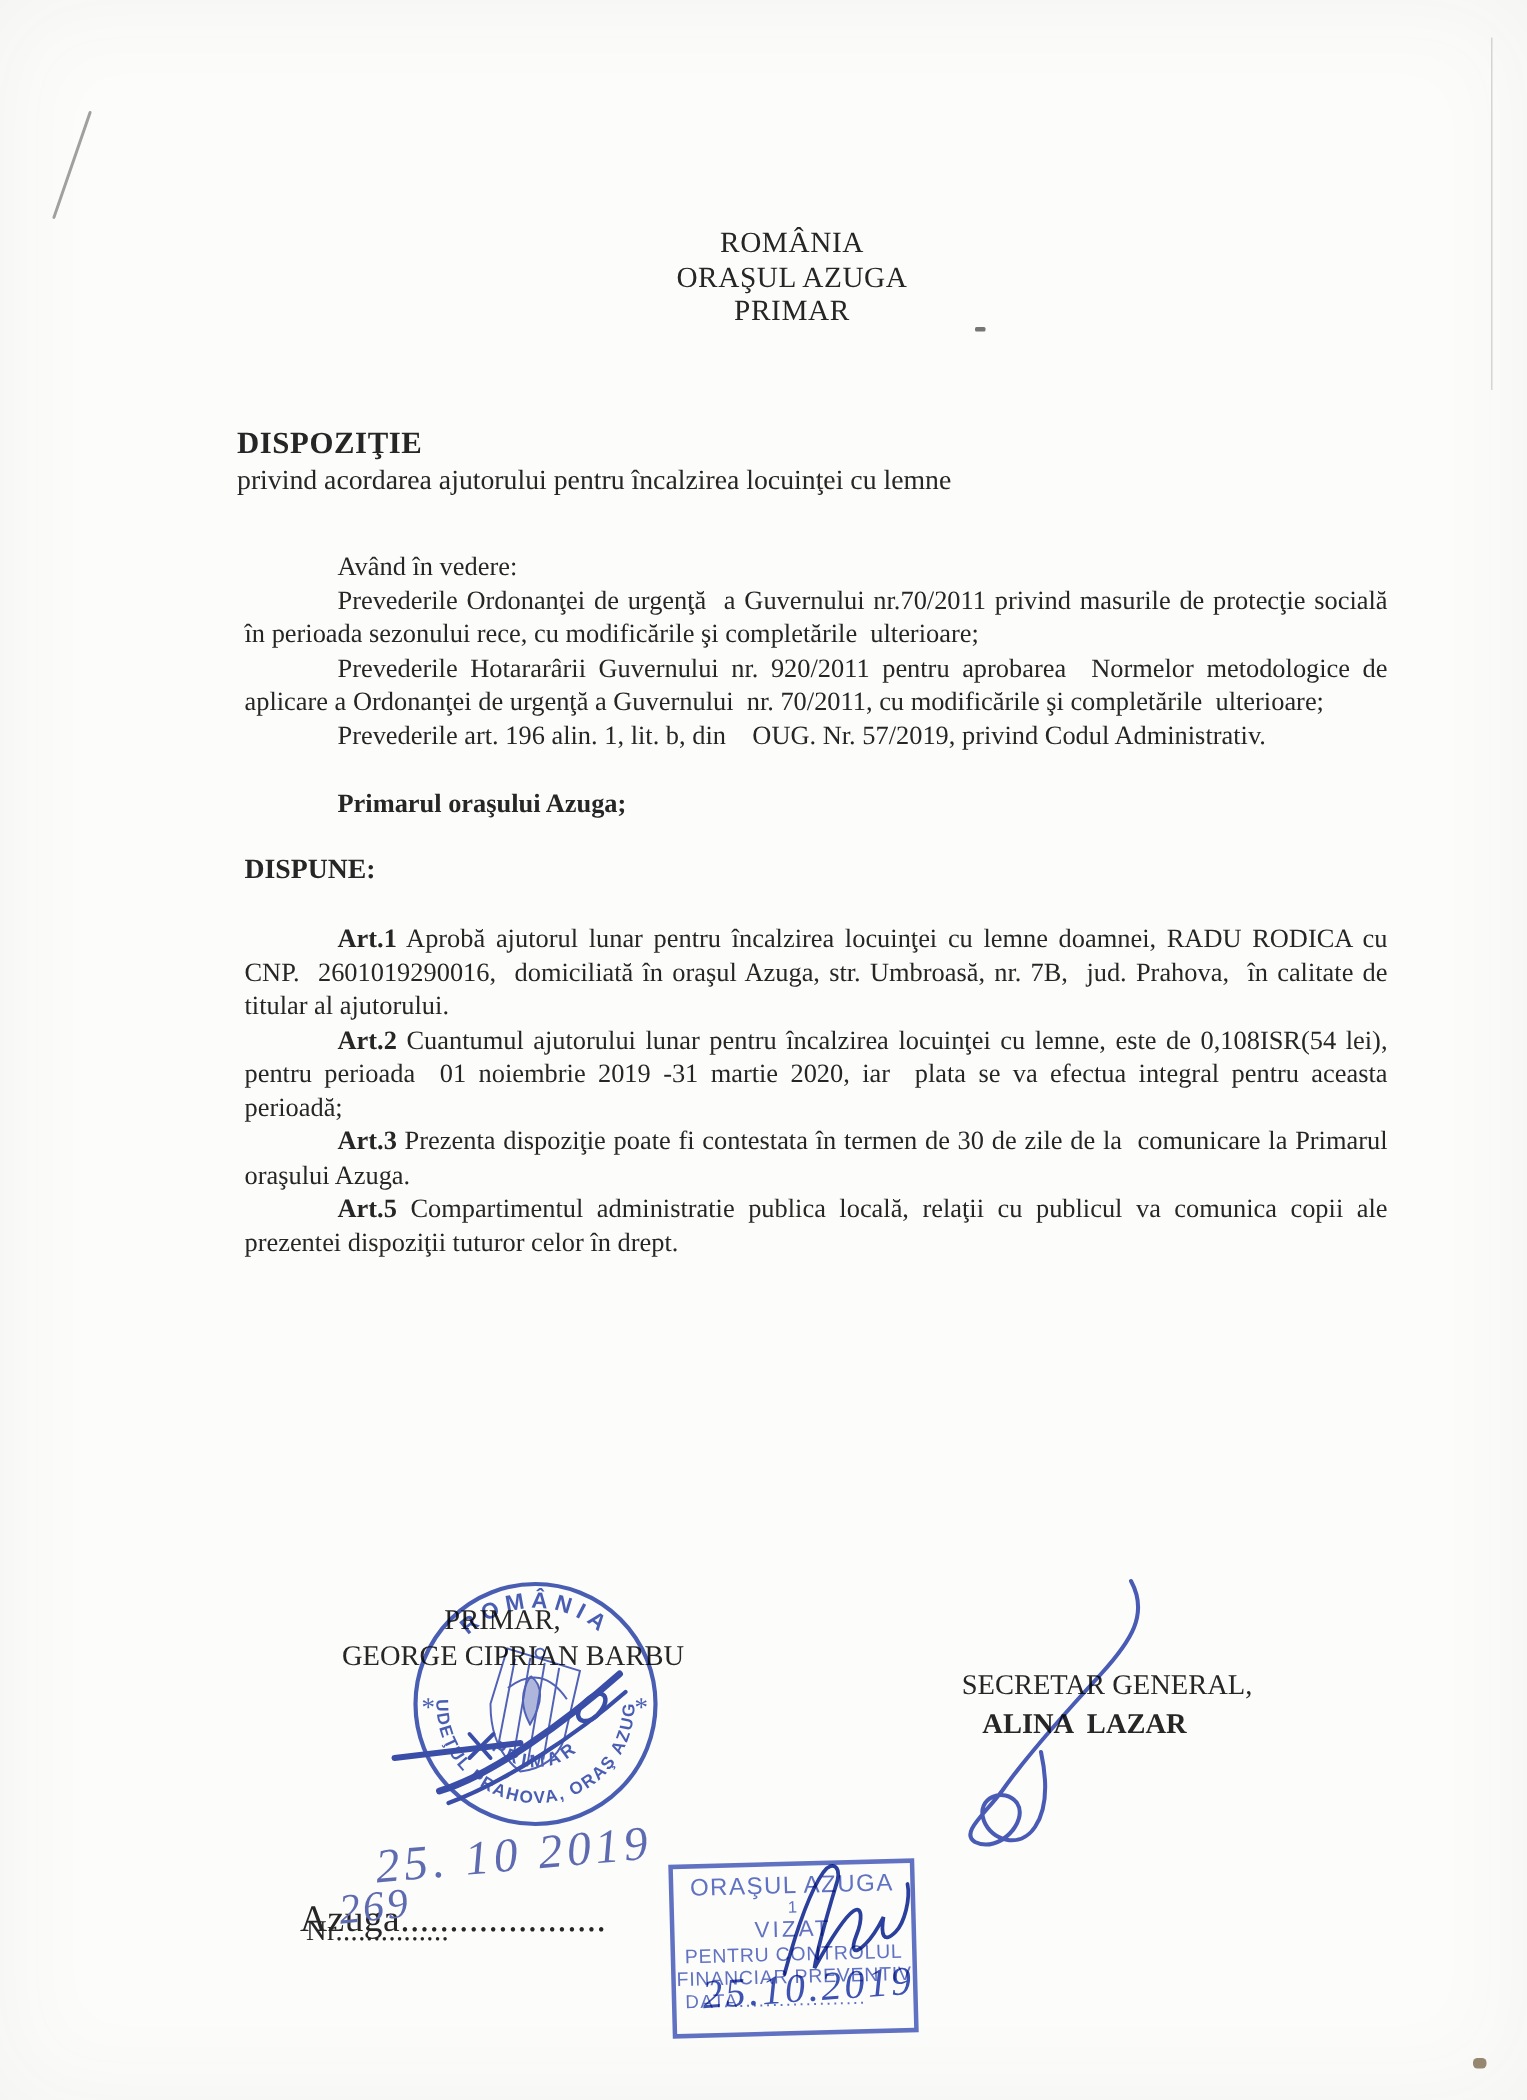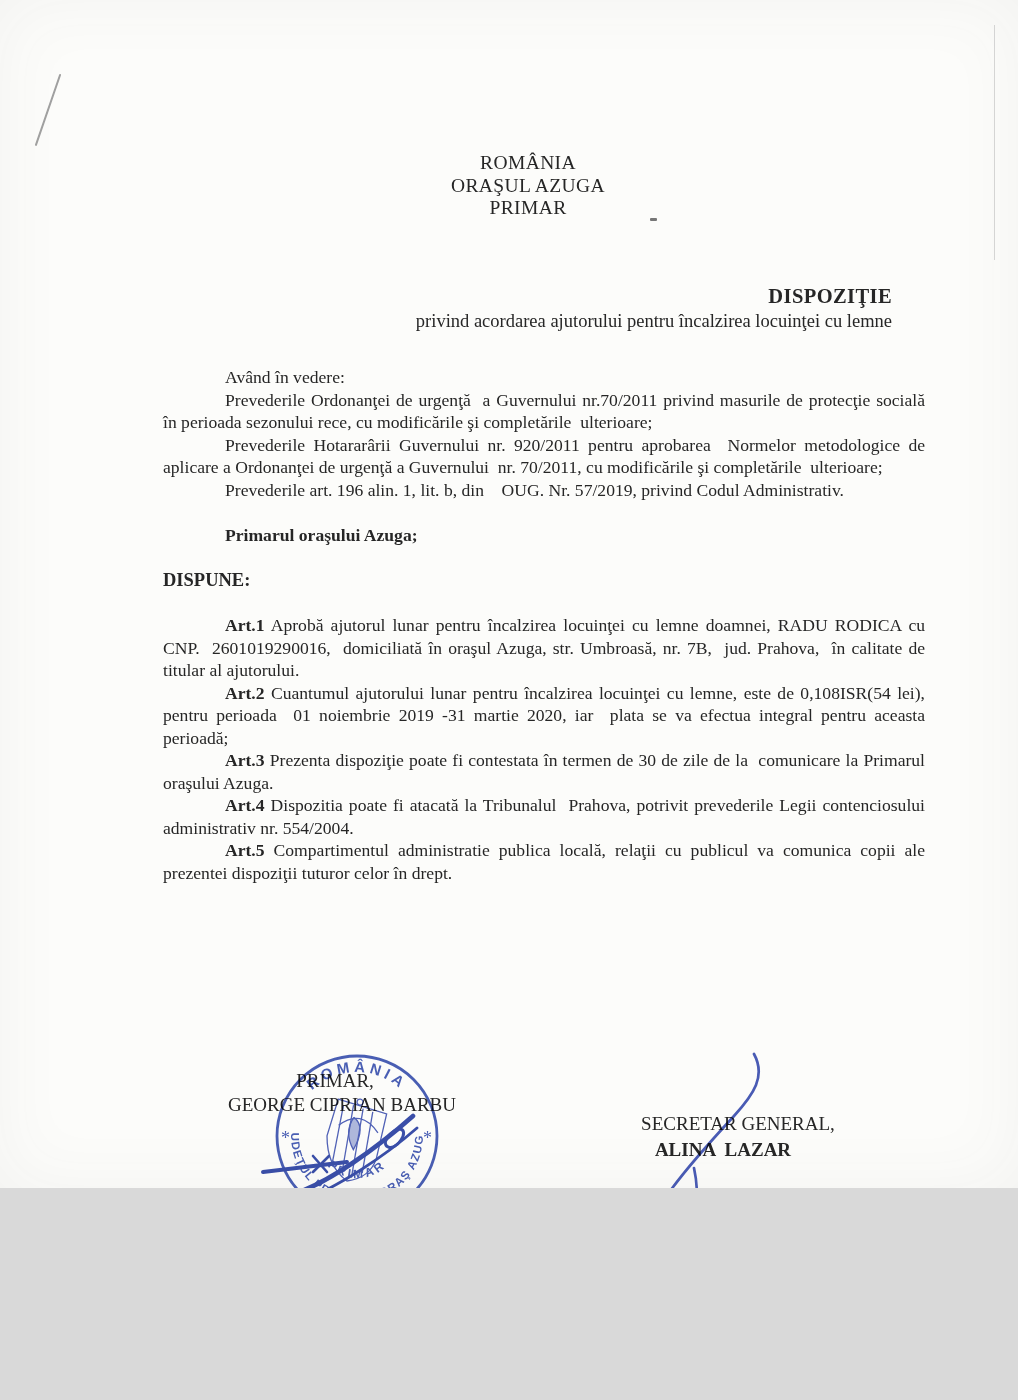--- a/index.html
+++ b/index.html
@@ -1,31 +1,31 @@
 <!DOCTYPE html>
 <html><head>
 <meta charset="utf-8">
 <style>
   html,body{margin:0;padding:0;background:#d9d9d9;}
   .page{
-    position:relative;width:1018px;height:1188px;overflow:hidden;
+    position:relative;width:1018px;height:1400px;overflow:hidden;
     background:#fcfcfa;
     box-shadow:inset 0 0 70px rgba(80,80,80,.05);
     font-family:"Liberation Serif", serif;color:#262626;
   }
   
   .pen-stroke{position:absolute;left:47px;top:72px;width:2.4px;height:76px;background:#8f8f8f;transform:rotate(19deg);border-radius:2px;opacity:.85;}
   .scan-line{position:absolute;left:994px;top:25px;width:1px;height:235px;background:#c4c4c4;opacity:.7;}
   .speck-header{position:absolute;left:650px;top:218px;width:7px;height:2.5px;background:#4a4a4a;opacity:.75;border-radius:1px;}
   .speck-br{position:absolute;left:982px;top:1372px;width:9px;height:7px;background:#7d6c4e;opacity:.8;border-radius:3px;}
 
   
   .header{position:absolute;top:152px;left:160px;width:736px;text-align:center;
           font-size:19.5px;line-height:22.6px;letter-spacing:.4px;}
-  .title-block{position:absolute;top:285px;left:158px;width:734px;text-align:right;}
+  .title-block{position:absolute;top:285px;left:158px;width:734px;text-align:left;}
   .doc-title{font-weight:bold;font-size:20.5px;letter-spacing:.4px;}
   .doc-subtitle{font-size:18.5px;margin-top:3px;}
 
   
   .body-text{position:absolute;top:366px;left:163px;width:762px;
              font-size:17.6px;line-height:22.5px;text-align:justify;}
   .body-text p{margin:0;text-indent:62px;}
   p.issuer{margin-top:23px;font-weight:bold;}
   p.dispune{margin-top:22px;text-indent:0;font-weight:bold;font-size:18.5px;}
   p.first-article{margin-top:23px;}
@@ -90,21 +90,20 @@
   <div class="body-text">
     <p>Având în vedere:</p>
     <p>Prevederile Ordonanţei de urgenţă &nbsp;a Guvernului nr.70/2011 privind masurile de protecţie socială în perioada sezonului rece, cu modificările şi completările &nbsp;ulterioare;</p>
     <p>Prevederile Hotararârii Guvernului nr. 920/2011 pentru aprobarea &nbsp;Normelor metodologice de aplicare a Ordonanţei de urgenţă a Guvernului &nbsp;nr. 70/2011, cu modificările şi completările &nbsp;ulterioare;</p>
     <p>Prevederile art. 196 alin. 1, lit. b, din &nbsp;&nbsp;&nbsp;OUG. Nr. 57/2019, privind Codul Administrativ.</p>
     <p class="issuer">Primarul oraşului Azuga;</p>
     <p class="dispune">DISPUNE:</p>
     <p class="first-article"><span class="art-label">Art.1</span><span> Aprobă ajutorul lunar pentru încalzirea locuinţei cu lemne doamnei, RADU RODICA cu CNP. &nbsp;2601019290016, &nbsp;domiciliată în oraşul Azuga, str. Umbroasă, nr. 7B, &nbsp;jud. Prahova, &nbsp;în calitate de titular al ajutorului.</span></p>
     <p><span class="art-label">Art.2</span><span> Cuantumul ajutorului lunar pentru încalzirea locuinţei cu lemne, este de 0,108ISR(54 lei), pentru perioada &nbsp;01 noiembrie 2019 -31 martie 2020, iar &nbsp;plata se va efectua integral pentru aceasta perioadă;</span></p>
     <p><span class="art-label">Art.3</span><span> Prezenta dispoziţie poate fi contestata în termen de 30 de zile de la &nbsp;comunicare la Primarul oraşului Azuga.</span></p>
-    <p><span class="art-label">Art.4</span><span> Dispozitia poate fi atacată la Tribunalul &nbsp;Prahova, potrivit prevederile Legii contenciosului administrativ nr. 554/2004.</span></p>
     <p><span class="art-label">Art.5</span><span> Compartimentul administratie publica locală, relaţii cu publicul va comunica copii ale prezentei dispoziţii tuturor celor în drept.</span></p>
   </div>
 
   <div class="sig-line sig-primar-role">PRIMAR,</div>
   <div class="sig-line sig-primar-name">GEORGE CIPRIAN BARBU</div>
   <div class="sig-line sig-secretar-role">SECRETAR GENERAL,</div>
   <div class="sig-line sig-secretar-name">ALINA &nbsp;LAZAR</div>
 
   <svg class="round-stamp" viewBox="0 0 220 220">
     <circle cx="110" cy="110" r="80" fill="none" stroke="#3c53b2" stroke-width="2.8"></circle>

